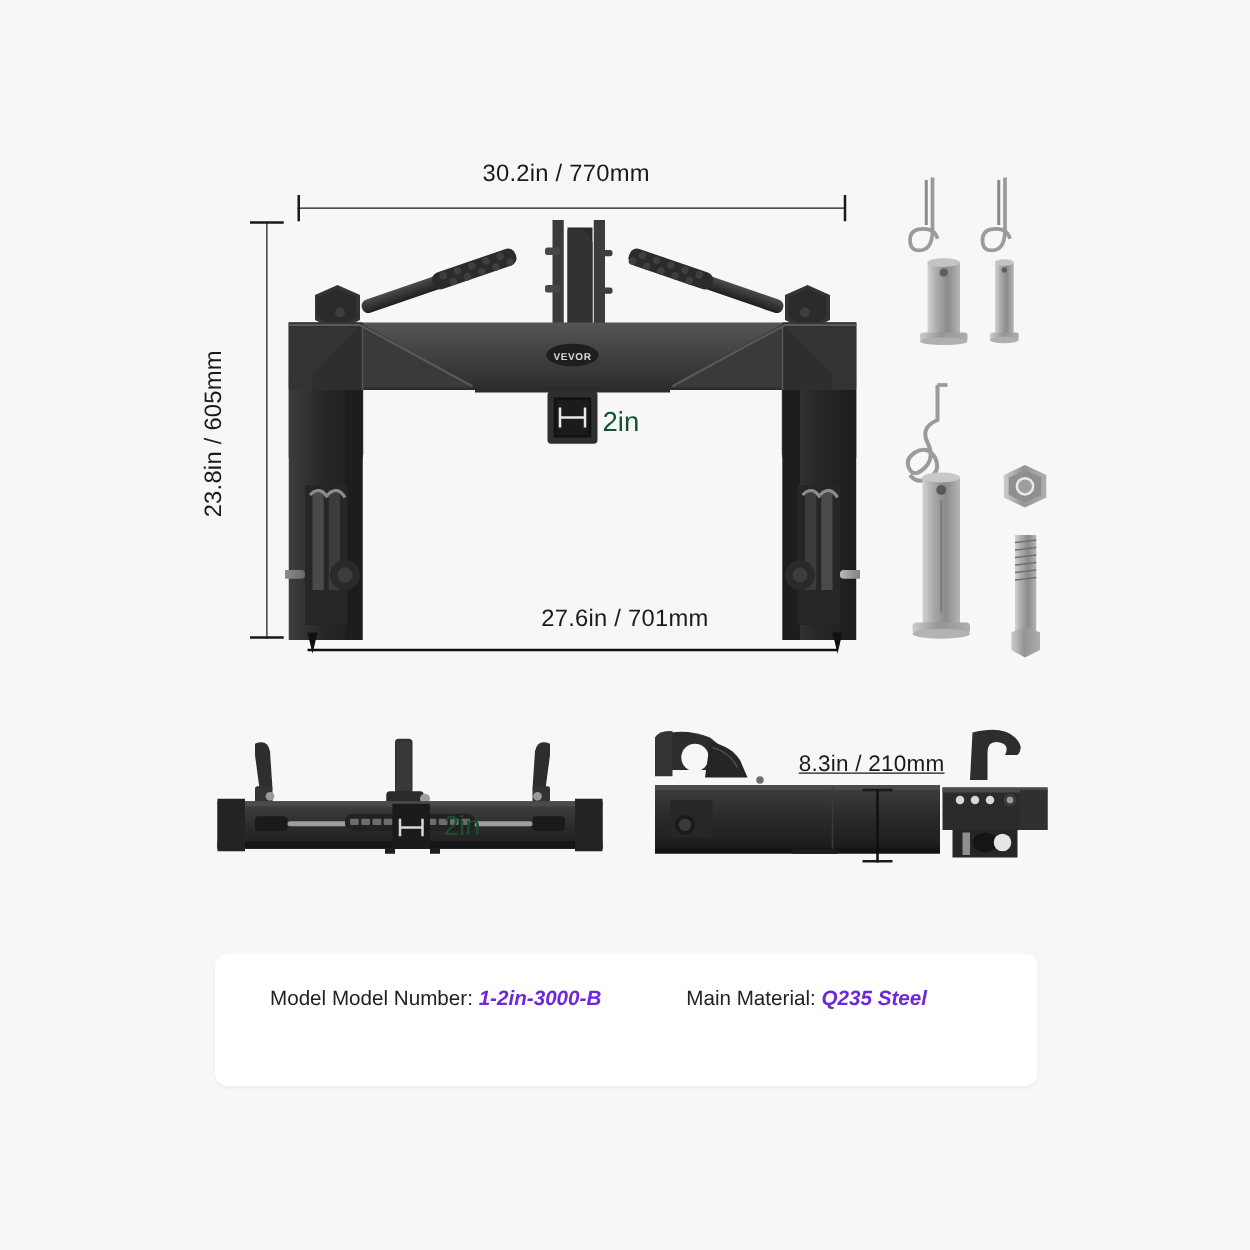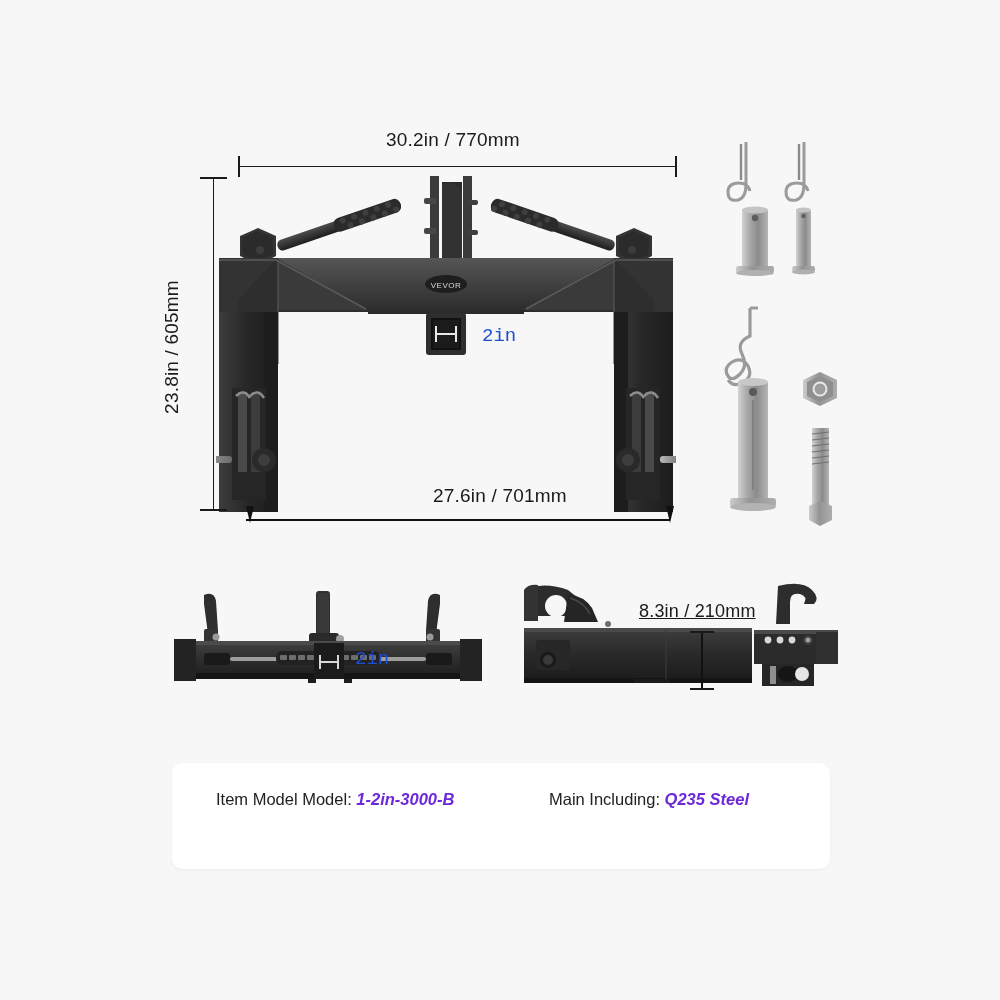--- a/index.html
+++ b/index.html
@@ -27,24 +27,23 @@
     position: absolute;
     font-size: 19px;
     color: #1a1a1a;
     letter-spacing: .2px;
     white-space: nowrap;
     font-family: "Liberation Sans", sans-serif;
   }
   .dim-label.small { font-size: 18px; text-decoration: underline; }
   .callout {
     position: absolute;
-    font-size: 19px;
-    color: #1d4ed8;
+    font-size: 22px;
+    color: #14532d;
     white-space: nowrap;
-    font-family: Liberation Mono, monospace;
   }
 
   
   .dline-h {
     position: absolute;
     height: 1px;
     background: #1a1a1a;
   }
   .dline-v {
     position: absolute;
@@ -88,21 +87,21 @@
   .info-row .lbl { color: #222; }
 
   svg { display: block; }
   .nofill { fill: none; }
 </style>
 </head>
 <body>
 
 <div class="stage">
 
-  <div class="abs" style="left:216px; top:170px; width:460px; height:350px;">
+  <div class="abs" style="left:228px; top:170px; width:460px; height:350px;font-weight:bold;">
     <svg width="460" height="350" viewBox="0 0 460 350">
       <defs>
         <linearGradient id="steelDark" x1="0" y1="0" x2="0" y2="1">
           <stop offset="0" stop-color="#4a4a4a"></stop>
           <stop offset="0.35" stop-color="#3a3a3a"></stop>
           <stop offset="1" stop-color="#232323"></stop>
         </linearGradient>
         <linearGradient id="steelTop" x1="0" y1="0" x2="0" y2="1">
           <stop offset="0" stop-color="#555"></stop>
           <stop offset="1" stop-color="#2c2c2c"></stop>
@@ -488,22 +487,22 @@
 
   <div>
     <div class="dline-v dline-thick" style="left:701px; top:632px; width:2px; height:58px;"></div>
     <div class="cap-h" style="left:690px; top:631px; width:24px;"></div>
     <div class="cap-h" style="left:690px; top:688px; width:24px;"></div>
     <div class="dim-label small" style="left:639px; top:601px;">8.3in / 210mm</div>
   </div>
 
   <div class="info-card">
     <div class="info-row" style="left:44px; top:27px;">
-      <span class="lbl">Item Model Model:</span>
+      <span class="lbl">Model Model Number:</span>
       <span class="val">1-2in-3000-B</span>
     </div>
     <div class="info-row" style="left:377px; top:27px;">
-      <span class="lbl">Main Including:</span>
+      <span class="lbl">Main Material:</span>
       <span class="val">Q235 Steel</span>
     </div>
   </div>
 
 </div>
 
 </body></html>

